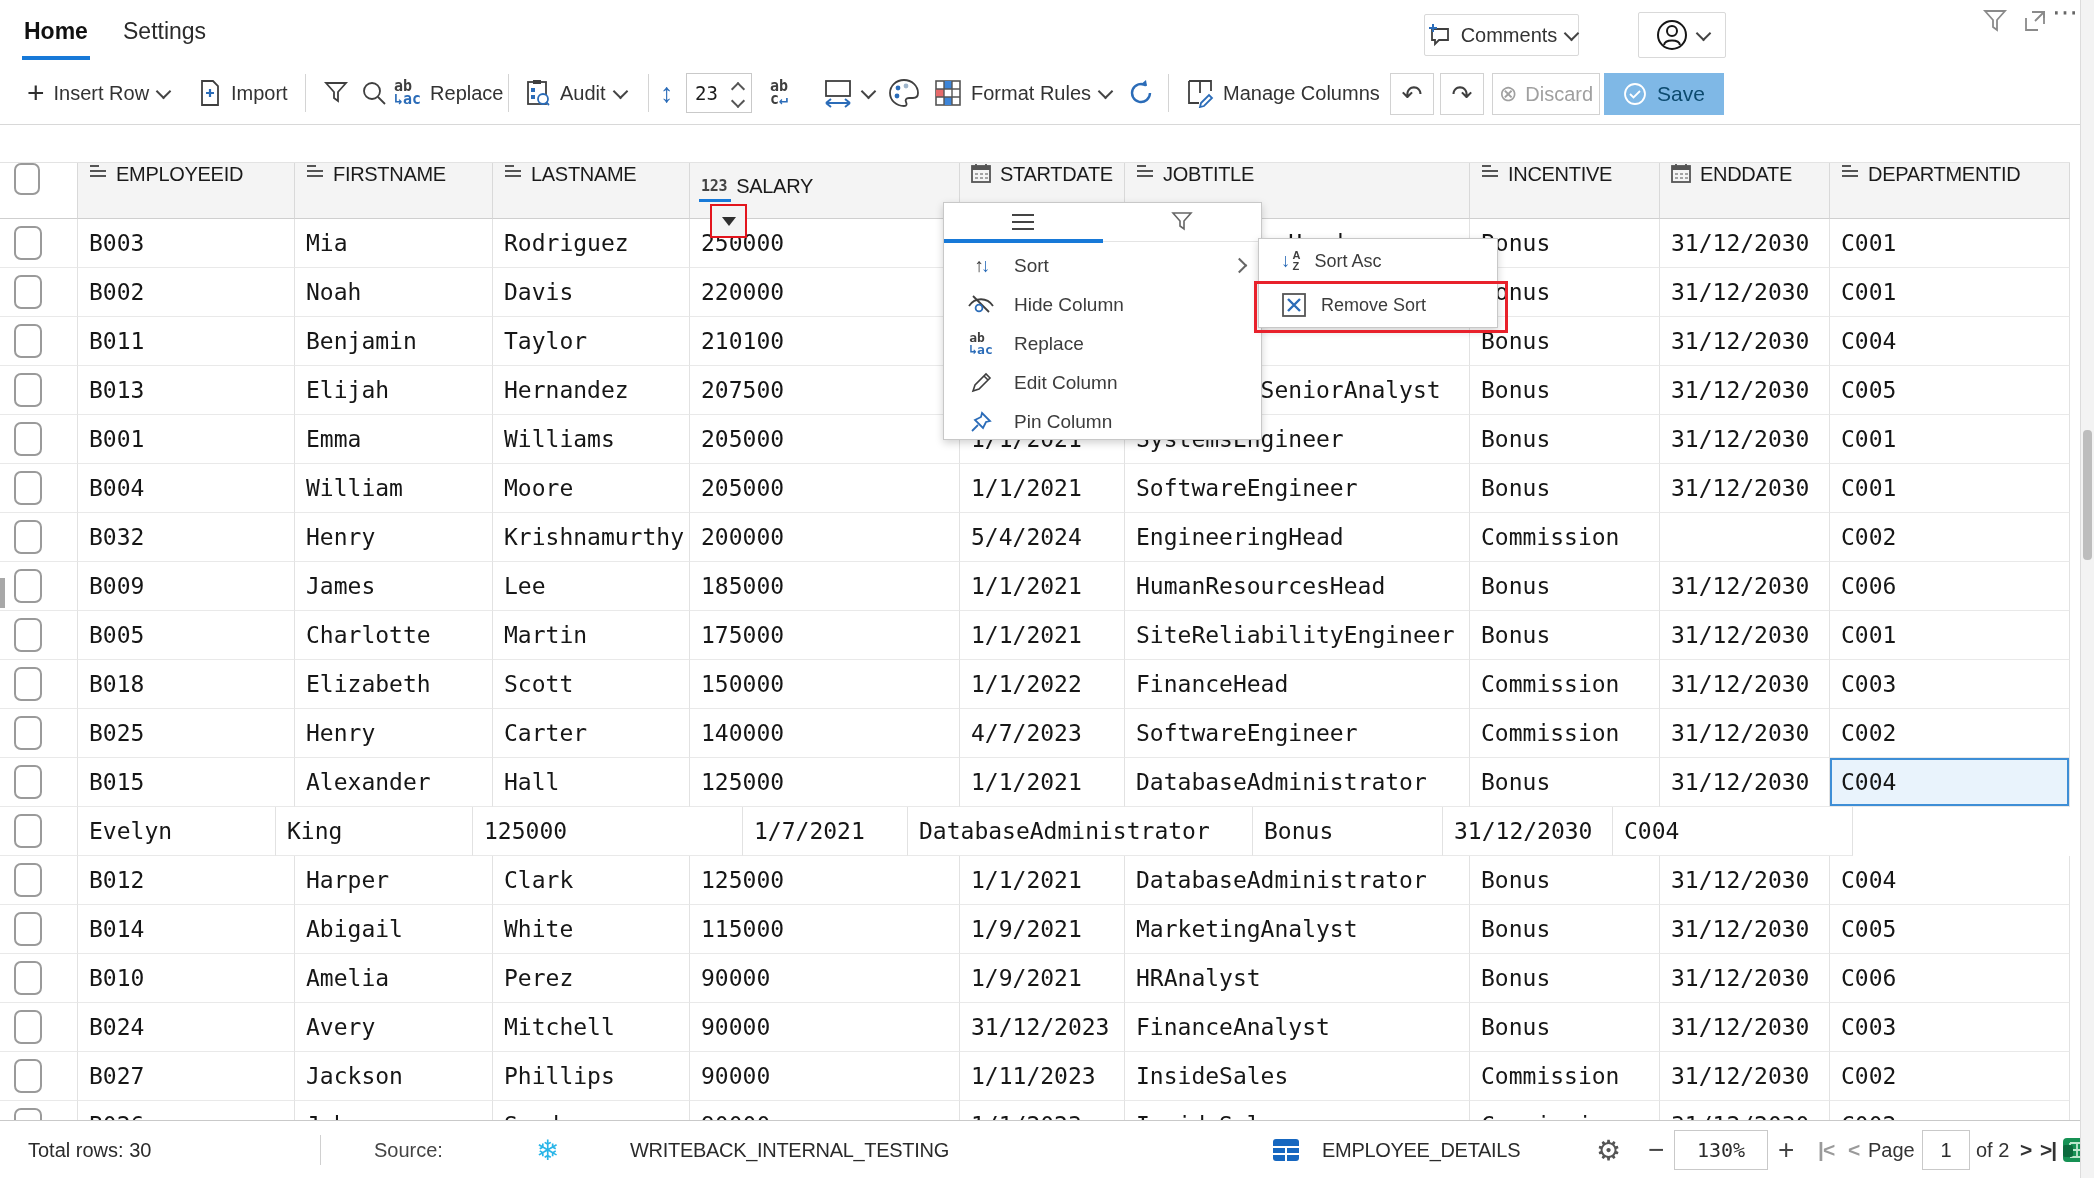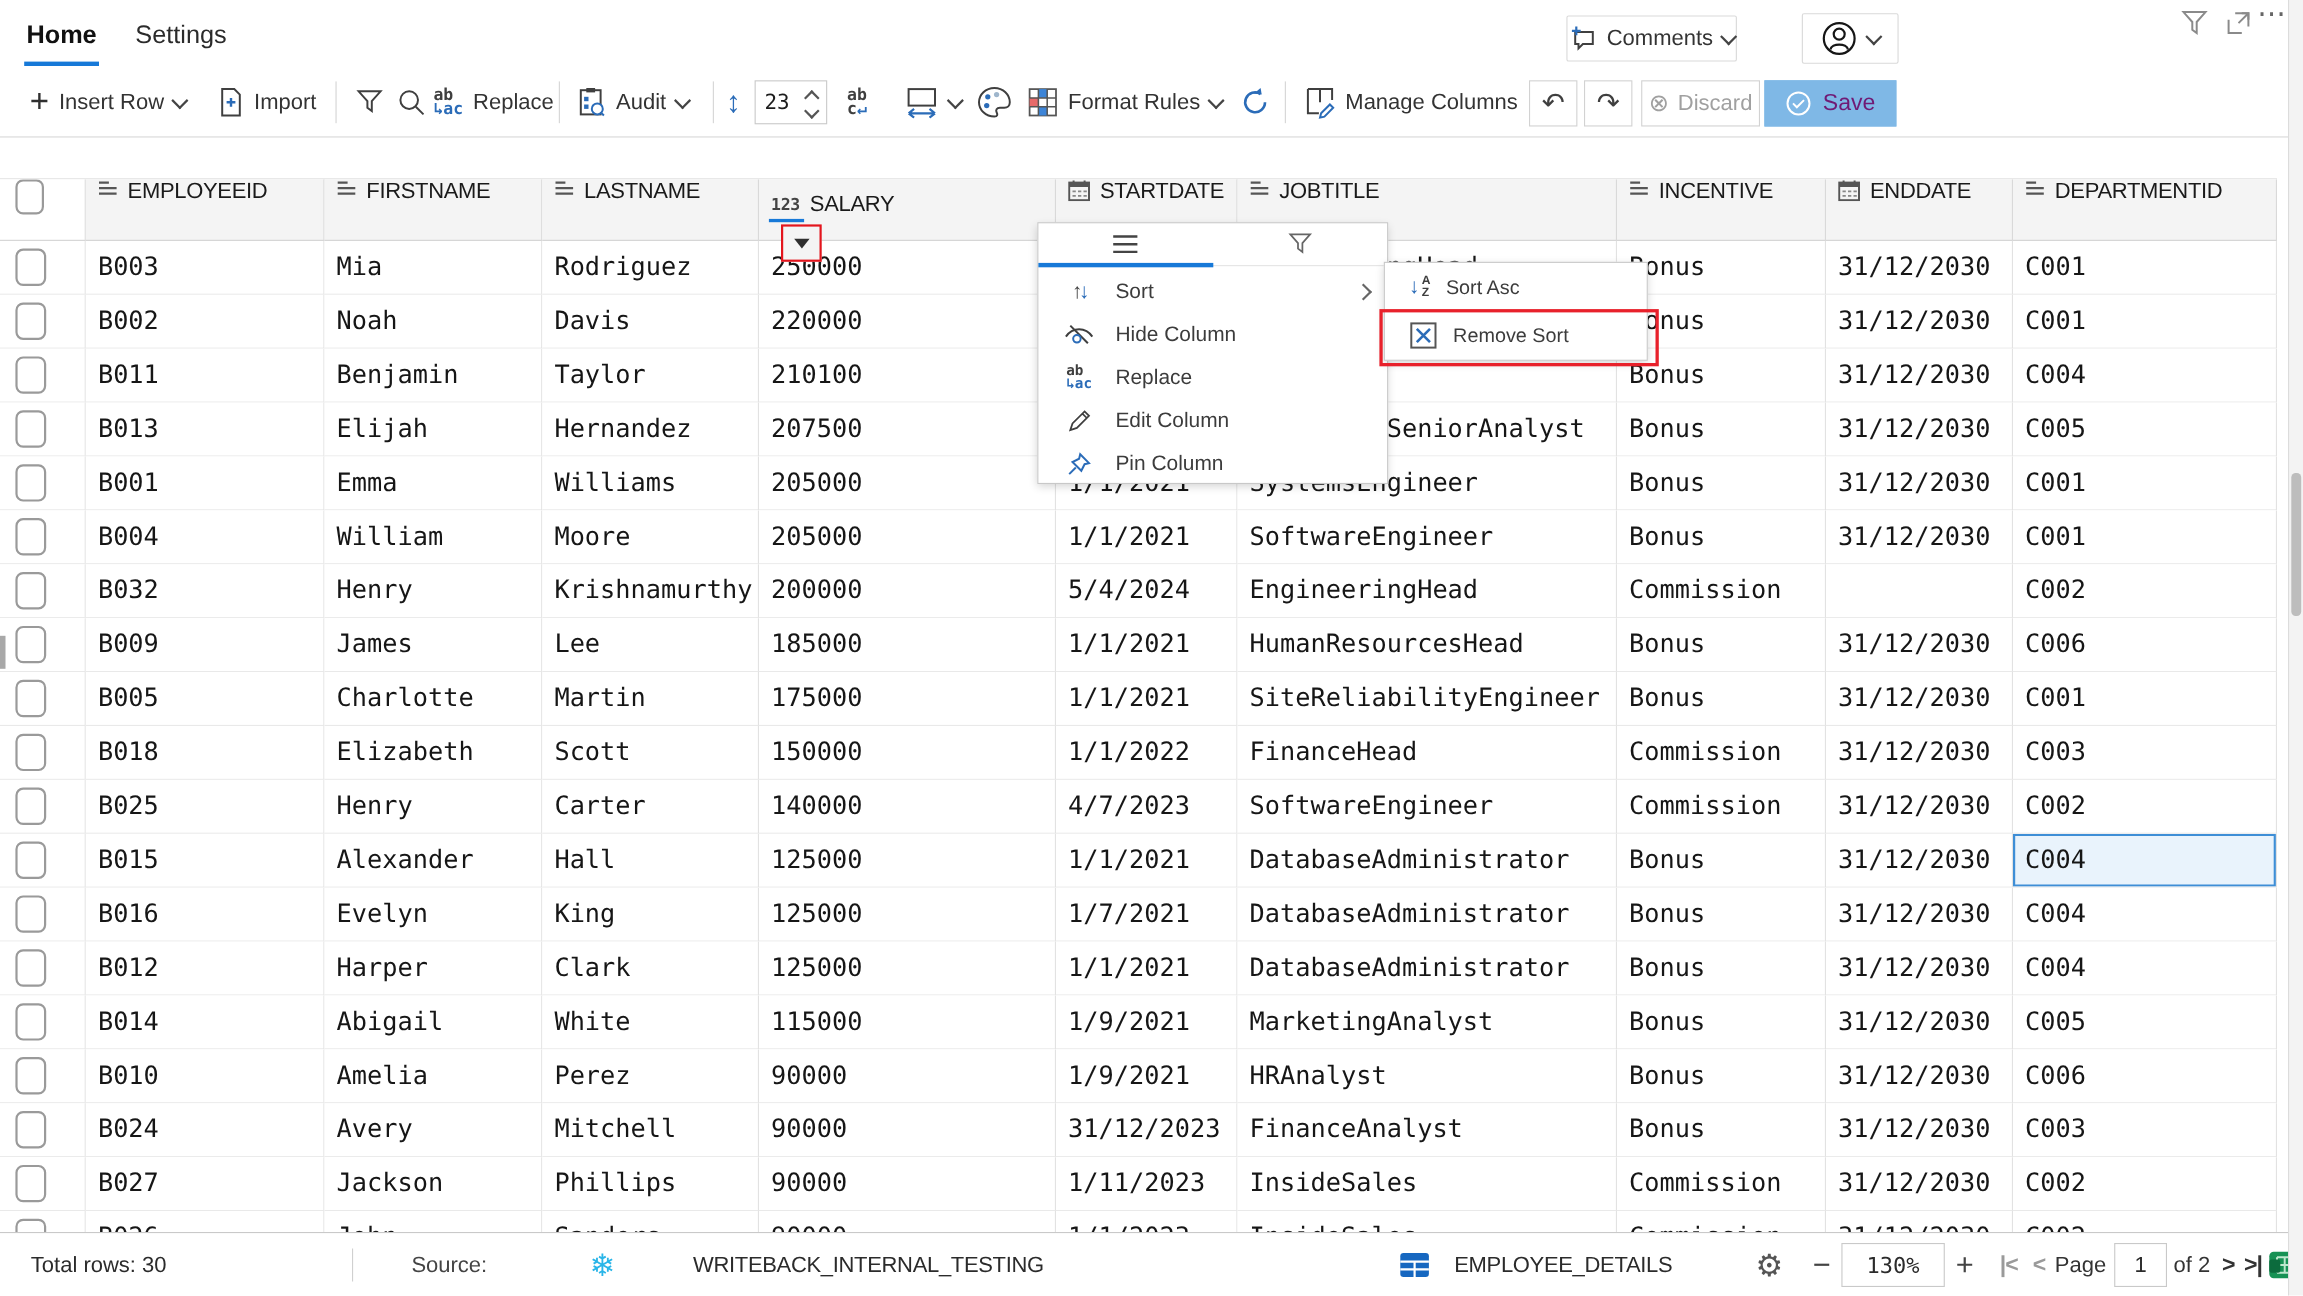--- a/index.html
+++ b/index.html
@@ -27,21 +27,21 @@
        font-family:"DejaVu Sans Mono",monospace;color:#3f3f3f;}
   .mini2 .blue{color:#2b6cb8;}
   .stepbox{position:absolute;top:11px;width:66px;height:40px;border:1px solid #c9c9c9;background:#fff;
        display:flex;align-items:center;justify-content:space-between;padding:0 8px;box-sizing:border-box;}
   .stepchevs{display:flex;flex-direction:column;gap:5px;}
   .schev{width:8px;height:8px;border-right:2px solid #555;border-bottom:2px solid #555;}
   .schev.up{transform:rotate(-135deg);margin-top:3px;}
   .schev.dn{transform:rotate(45deg);margin-top:-3px;}
   .boxbtn{position:absolute;top:11px;height:40px;border:1px solid #d2d2d2;background:#fff;
        display:flex;align-items:center;justify-content:center;cursor:pointer;}
-  .savebtn{background:#7fb8e6;border:1px solid #7fb8e6;color:#701a75;font-size:21px;gap:10px;}
+  .savebtn{background:#7fb8e6;border:1px solid #7fb8e6;color:#0c4a6e;font-size:21px;gap:10px;}
   .discardtxt{color:#a0a0a0;font-size:20px;gap:8px;}
   .uglyph{font-size:25px;color:#3f3f3f;line-height:1;}
   
   .grid{position:absolute;left:0;top:162px;width:2070px;height:958px;overflow:hidden;
         border-top:1px solid #e3e3e3;}
   .ghead{display:flex;}
   .hcell{height:56px;background:#f4f4f4;border-right:1px solid #d9d9d9;border-bottom:1px solid #cfcfcf;
         box-sizing:border-box;display:flex;align-items:flex-start;gap:9px;padding-left:11px;
         font-size:20px;letter-spacing:-0.3px;color:#1a1a1a;white-space:nowrap;overflow:hidden;cursor:pointer;}
   .hcell.first{background:#fff;justify-content:flex-start;padding-left:14px;}
@@ -543,21 +543,20 @@
           <div class="gcell w5">1/1/2021</div>
           <div class="gcell w6">DatabaseAdministrator</div>
           <div class="gcell w7">Bonus</div>
           <div class="gcell w8">31/12/2030</div>
           <div class="gcell w9 sel">C004</div>
         </div>
         <div class="grow">
           <div class="gcell w0 cbcell">
             <div class="cbx"></div>
           </div>
-          <div class="gcell w1">B016</div>
           <div class="gcell w2">Evelyn</div>
           <div class="gcell w3">King</div>
           <div class="gcell w4">125000</div>
           <div class="gcell w5">1/7/2021</div>
           <div class="gcell w6">DatabaseAdministrator</div>
           <div class="gcell w7">Bonus</div>
           <div class="gcell w8">31/12/2030</div>
           <div class="gcell w9">C004</div>
         </div>
         <div class="grow">

